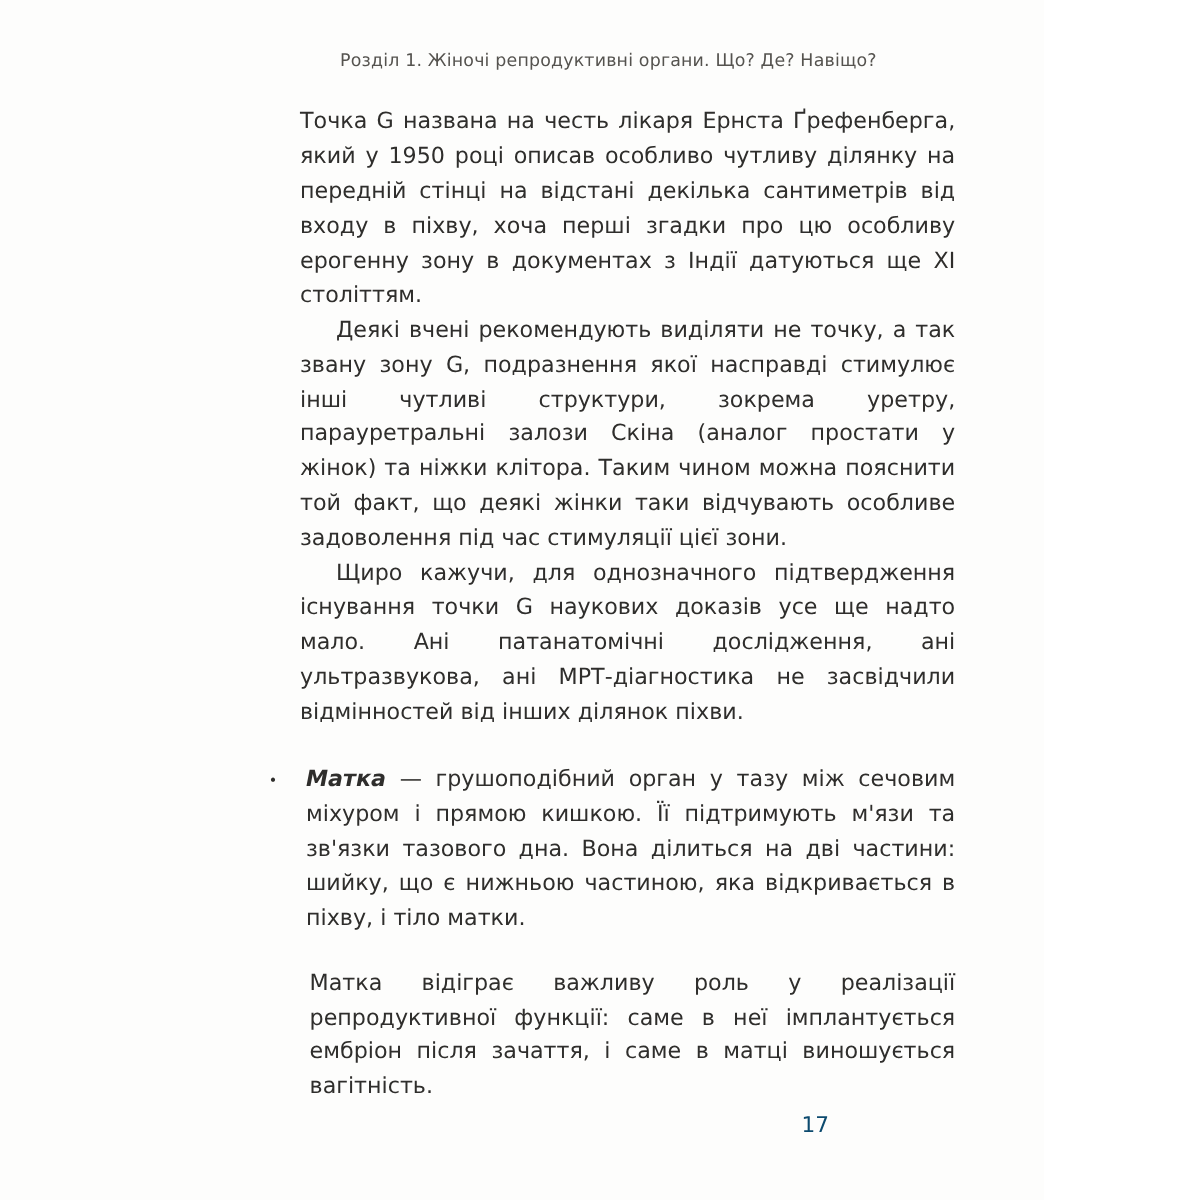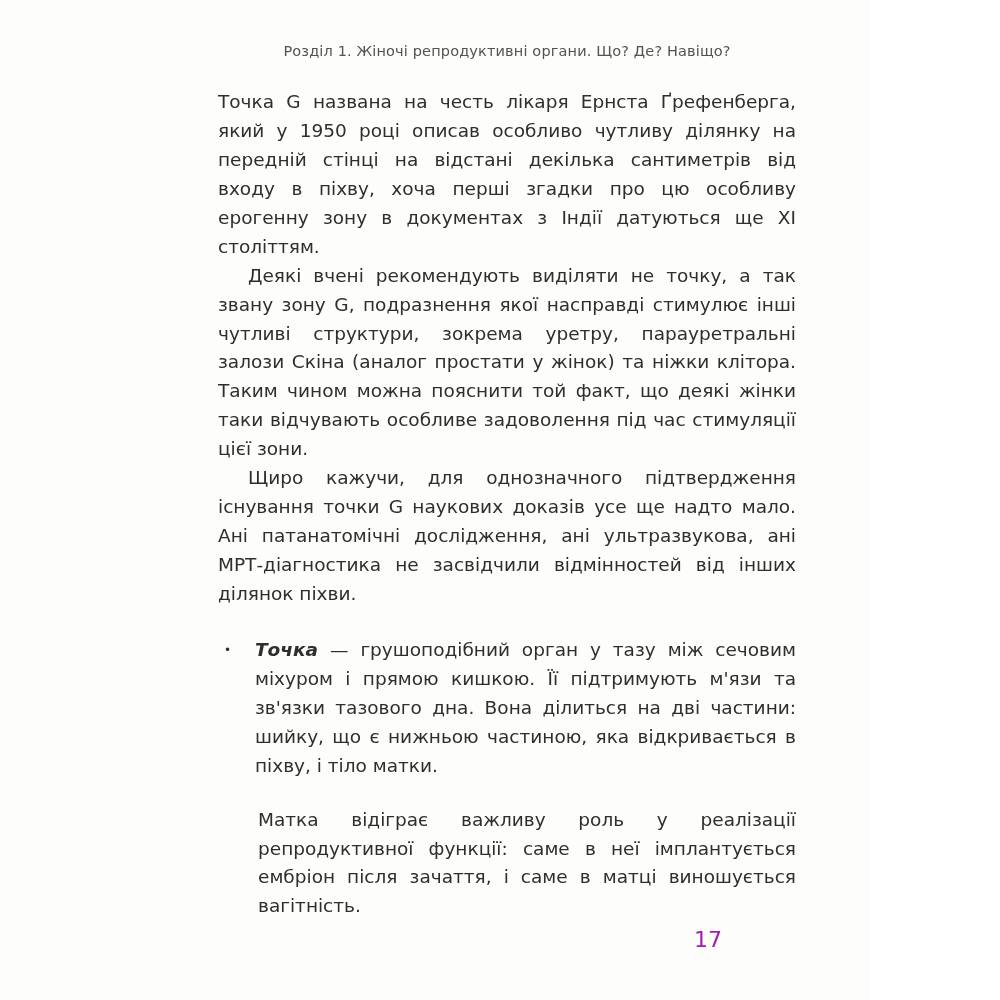--- a/index.html
+++ b/index.html
@@ -39,20 +39,21 @@
     hyphens: auto;
     -webkit-hyphens: auto;
   }
   .body-col p {
     margin: 0;
   }
   p.indent {
     text-indent: 30px;
   }
   .top-block {
+    margin-left: 32px;
   }
   .bullet-item {
     display: flex;
     margin-top: 27px;
   }
   .bullet-marker {
     flex: none;
     width: 37px;
     padding-left: 6px;
     box-sizing: border-box;
@@ -68,44 +69,44 @@
     font-weight: bold;
     font-style: italic;
   }
   .bottom-block {
     margin-top: 25px;
     margin-left: 40px;
   }
   .page-number {
     position: absolute;
     top: 927px;
-    left: 694px;
-    font-size: 22px;
+    left: 668px;
+    font-size: 18px;
     font-weight: 500;
-    color: #a21caf;
+    color: #0c4a6e;
   }
 </style>
 </head>
 <body>
 
 <div class="page">
 
   <div class="running-header">Розділ 1. Жіночі репродуктивні органи. Що? Де? Навіщо?</div>
 
   <div class="body-col">
 
     <div class="top-block">
       <p>Точка G названа на честь лікаря Ернста Ґрефенберга, який у 1950 році описав особливо чутливу ділянку на передній стінці на відстані декілька сантиметрів від входу в піхву, хоча перші згадки про цю особливу ерогенну зону в документах з Індії датуються ще XI століттям.</p>
       <p class="indent">Деякі вчені рекомендують виділяти не точку, а так звану зону G, подразнення якої насправді стимулює інші чутливі структури, зокрема уретру, парауретральні залози Скіна (аналог простати у жінок) та ніжки клітора. Таким чином можна пояснити той факт, що деякі жінки таки відчувають особливе задоволення під час стимуляції цієї зони.</p>
       <p class="indent">Щиро кажучи, для однозначного підтвердження існування точки G наукових доказів усе ще надто мало. Ані патанатомічні дослідження, ані ультразвукова, ані МРТ-діагностика не засвідчили відмінностей від інших ділянок піхви.</p>
     </div>
 
     <div class="bullet-item">
       <span class="bullet-marker">•</span>
-      <p class="bullet-text"><span class="term">Точка</span><span> — грушоподібний орган у тазу між сечовим міхуром і прямою кишкою. Її підтримують м'язи та зв'язки тазового дна. Вона ділиться на дві частини: шийку, що є нижньою частиною, яка відкривається в піхву, і тіло матки.</span></p>
+      <p class="bullet-text"><span class="term">Матка</span><span> — грушоподібний орган у тазу між сечовим міхуром і прямою кишкою. Її підтримують м'язи та зв'язки тазового дна. Вона ділиться на дві частини: шийку, що є нижньою частиною, яка відкривається в піхву, і тіло матки.</span></p>
     </div>
 
     <div class="bottom-block">
       <p>Матка відіграє важливу роль у реалізації репродуктивної функції: саме в неї імплантується ембріон після зачаття, і саме в матці виношується вагітність.</p>
     </div>
 
   </div>
 
   <div class="page-number">17</div>
 

